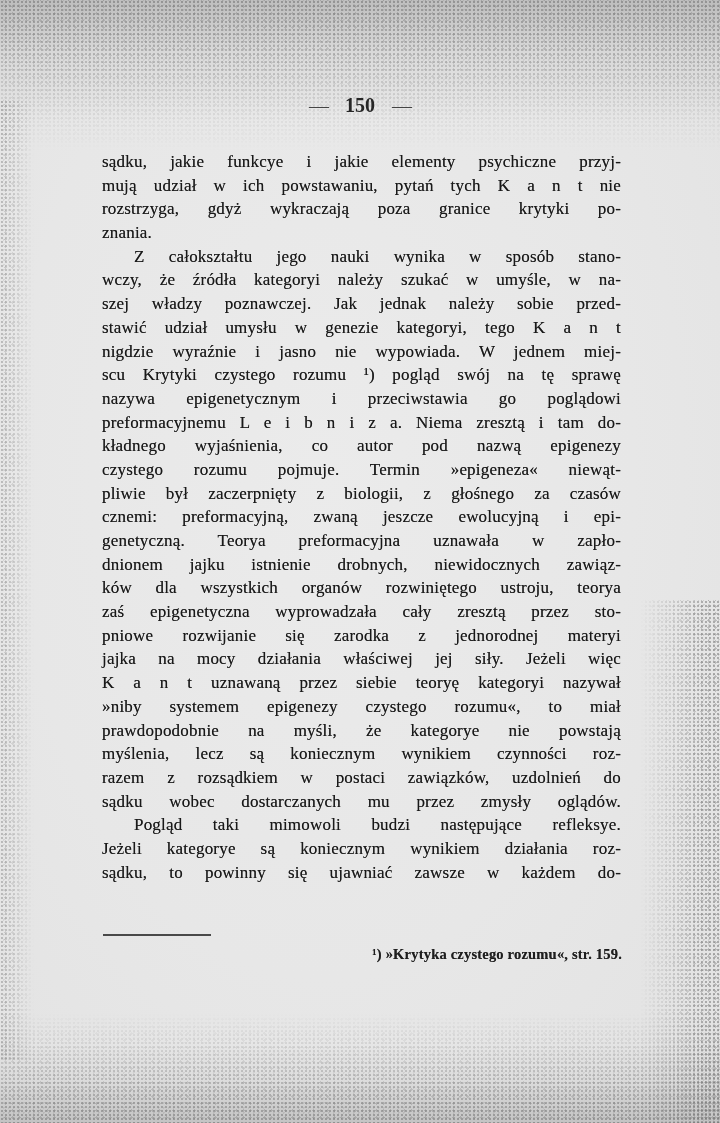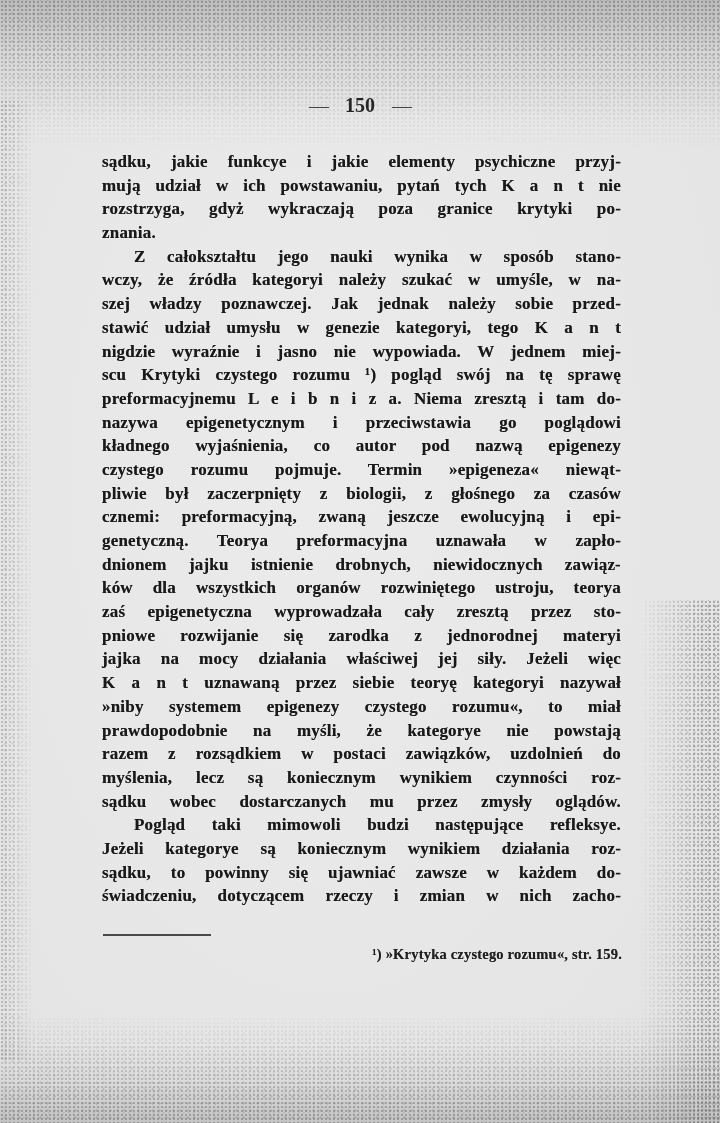--- a/index.html
+++ b/index.html
@@ -59,21 +59,21 @@
   .pagenum {
     position:absolute; left:0; top:94px; width:720px;
     display:flex; justify-content:center; align-items:center; gap:17px;
     color:#262626; font-size:20px; font-weight:bold;
   }
   .pagenum .dash { letter-spacing:-1px; font-weight:normal; transform:scaleY(0.8); }
 
   
   .body-text {
     position:absolute; left:102px; top:150px; width:519px;
-    color:#191919; font-size:17px; font-weight:bold;
+    color:#191919; font-size:17px; font-weight:normal;
     letter-spacing:0.2px;
     text-shadow: 0 0 0.5px rgba(25,25,25,0.65);
   }
   .line {
     line-height:23.7px;
     height:23.7px;
     text-align:justify;
     text-align-last:justify;
     overflow:visible;
   }
@@ -116,40 +116,39 @@
       <div class="line">sądku, jakie funkcye i jakie elementy psychiczne przyj-</div>
       <div class="line">mują udział w ich powstawaniu, pytań tych K a n t nie</div>
       <div class="line">rozstrzyga, gdyż wykraczają poza granice krytyki po-</div>
       <div class="line para-end">znania.</div>
       <div class="line indent">Z całokształtu jego nauki wynika w sposób stano-</div>
       <div class="line">wczy, że źródła kategoryi należy szukać w umyśle, w na-</div>
       <div class="line">szej władzy poznawczej. Jak jednak należy sobie przed-</div>
       <div class="line">stawić udział umysłu w genezie kategoryi, tego K a n t</div>
       <div class="line">nigdzie wyraźnie i jasno nie wypowiada. W jednem miej-</div>
       <div class="line">scu Krytyki czystego rozumu ¹) pogląd swój na tę sprawę</div>
+      <div class="line">nazywa epigenetycznym i przeciwstawia go poglądowi</div>
       <div class="line">preformacyjnemu L e i b n i z a. Niema zresztą i tam do-</div>
-      <div class="line">nazywa epigenetycznym i przeciwstawia go poglądowi</div>
       <div class="line">kładnego wyjaśnienia, co autor pod nazwą epigenezy</div>
       <div class="line">czystego rozumu pojmuje. Termin »epigeneza« niewąt-</div>
       <div class="line">pliwie był zaczerpnięty z biologii, z głośnego za czasów</div>
       <div class="line">cznemi: preformacyjną, zwaną jeszcze ewolucyjną i epi-</div>
       <div class="line">genetyczną. Teorya preformacyjna uznawała w zapło-</div>
       <div class="line">dnionem jajku istnienie drobnych, niewidocznych zawiąz-</div>
       <div class="line">ków dla wszystkich organów rozwiniętego ustroju, teorya</div>
       <div class="line">zaś epigenetyczna wyprowadzała cały zresztą przez sto-</div>
       <div class="line">pniowe rozwijanie się zarodka z jednorodnej materyi</div>
       <div class="line">jajka na mocy działania właściwej jej siły. Jeżeli więc</div>
       <div class="line">K a n t uznawaną przez siebie teoryę kategoryi nazywał</div>
       <div class="line">»niby systemem epigenezy czystego rozumu«, to miał</div>
       <div class="line">prawdopodobnie na myśli, że kategorye nie powstają</div>
+      <div class="line">myślenia, lecz są koniecznym wynikiem czynności roz-</div>
       <div class="line">razem z rozsądkiem w postaci zawiązków, uzdolnień do</div>
-      <div class="line">myślenia, lecz są koniecznym wynikiem czynności roz-</div>
       <div class="line">sądku wobec dostarczanych mu przez zmysły oglądów.</div>
       <div class="line indent">Pogląd taki mimowoli budzi następujące refleksye.</div>
       <div class="line">Jeżeli kategorye są koniecznym wynikiem działania roz-</div>
       <div class="line">sądku, to powinny się ujawniać zawsze w każdem do-</div>
-      <div class="line">świadczeniu, dotyczącem rzeczy i zmian w nich zacho-</div>
     </div>
 
   <div class="footnote-rule"></div>
   <div class="footnote">¹) »Krytyka czystego rozumu«, str. 159.</div>
 
 </div>
 
 </body></html>

